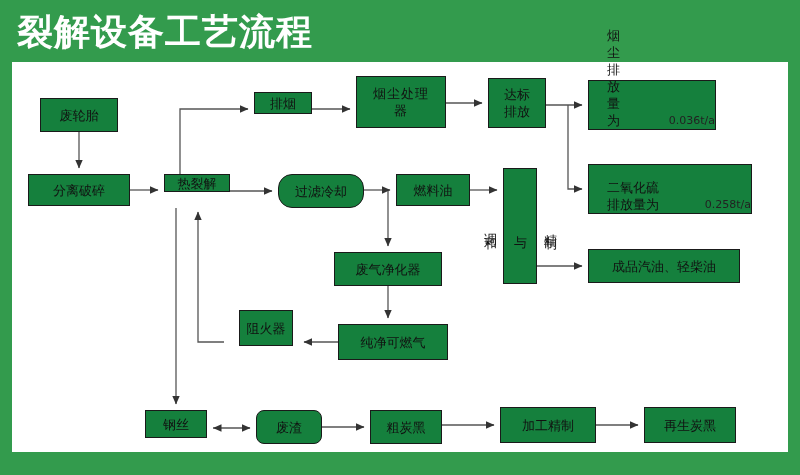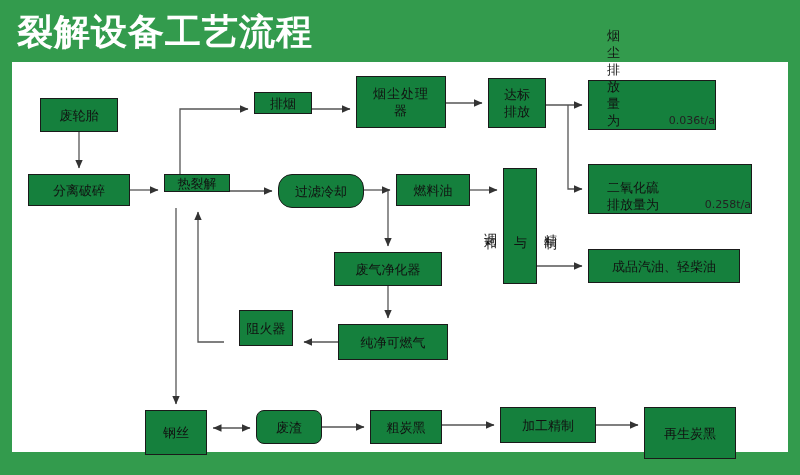--- a/index.html
+++ b/index.html
@@ -186,25 +186,25 @@
 调和</div>
 
       <div class="node" style="left:576px;top:187px;width:152px;height:34px;">成品汽油、轻柴油</div>
 
       <div class="node" style="left:322px;top:190px;width:108px;height:34px;">废气净化器</div>
 
       <div class="node" style="left:326px;top:262px;width:110px;height:36px;">纯净可燃气</div>
 
       <div class="node" style="left:212px;top:248px;width:54px;height:36px;margin-left:15px;">阻火器</div>
 
-      <div class="node" style="left:133px;top:348px;width:62px;height:45px;">钢丝</div>
+      <div class="node" style="left:133px;top:348px;width:62px;height:28px;">钢丝</div>
 
       <div class="node" style="left:244px;top:348px;width:66px;height:34px;border-radius:8px;">废渣</div>
 
       <div class="node" style="left:358px;top:348px;width:72px;height:34px;font-family:Liberation Serif, serif;">粗炭黑</div>
 
       <div class="node" style="left:488px;top:345px;width:96px;height:36px;">加工精制</div>
 
-      <div class="node" style="left:632px;top:345px;width:92px;height:52px;">再生炭黑</div>
+      <div class="node" style="left:632px;top:345px;width:92px;height:36px;">再生炭黑</div>
 
     </div>
   </div>
 </div>
 
 </body></html>

